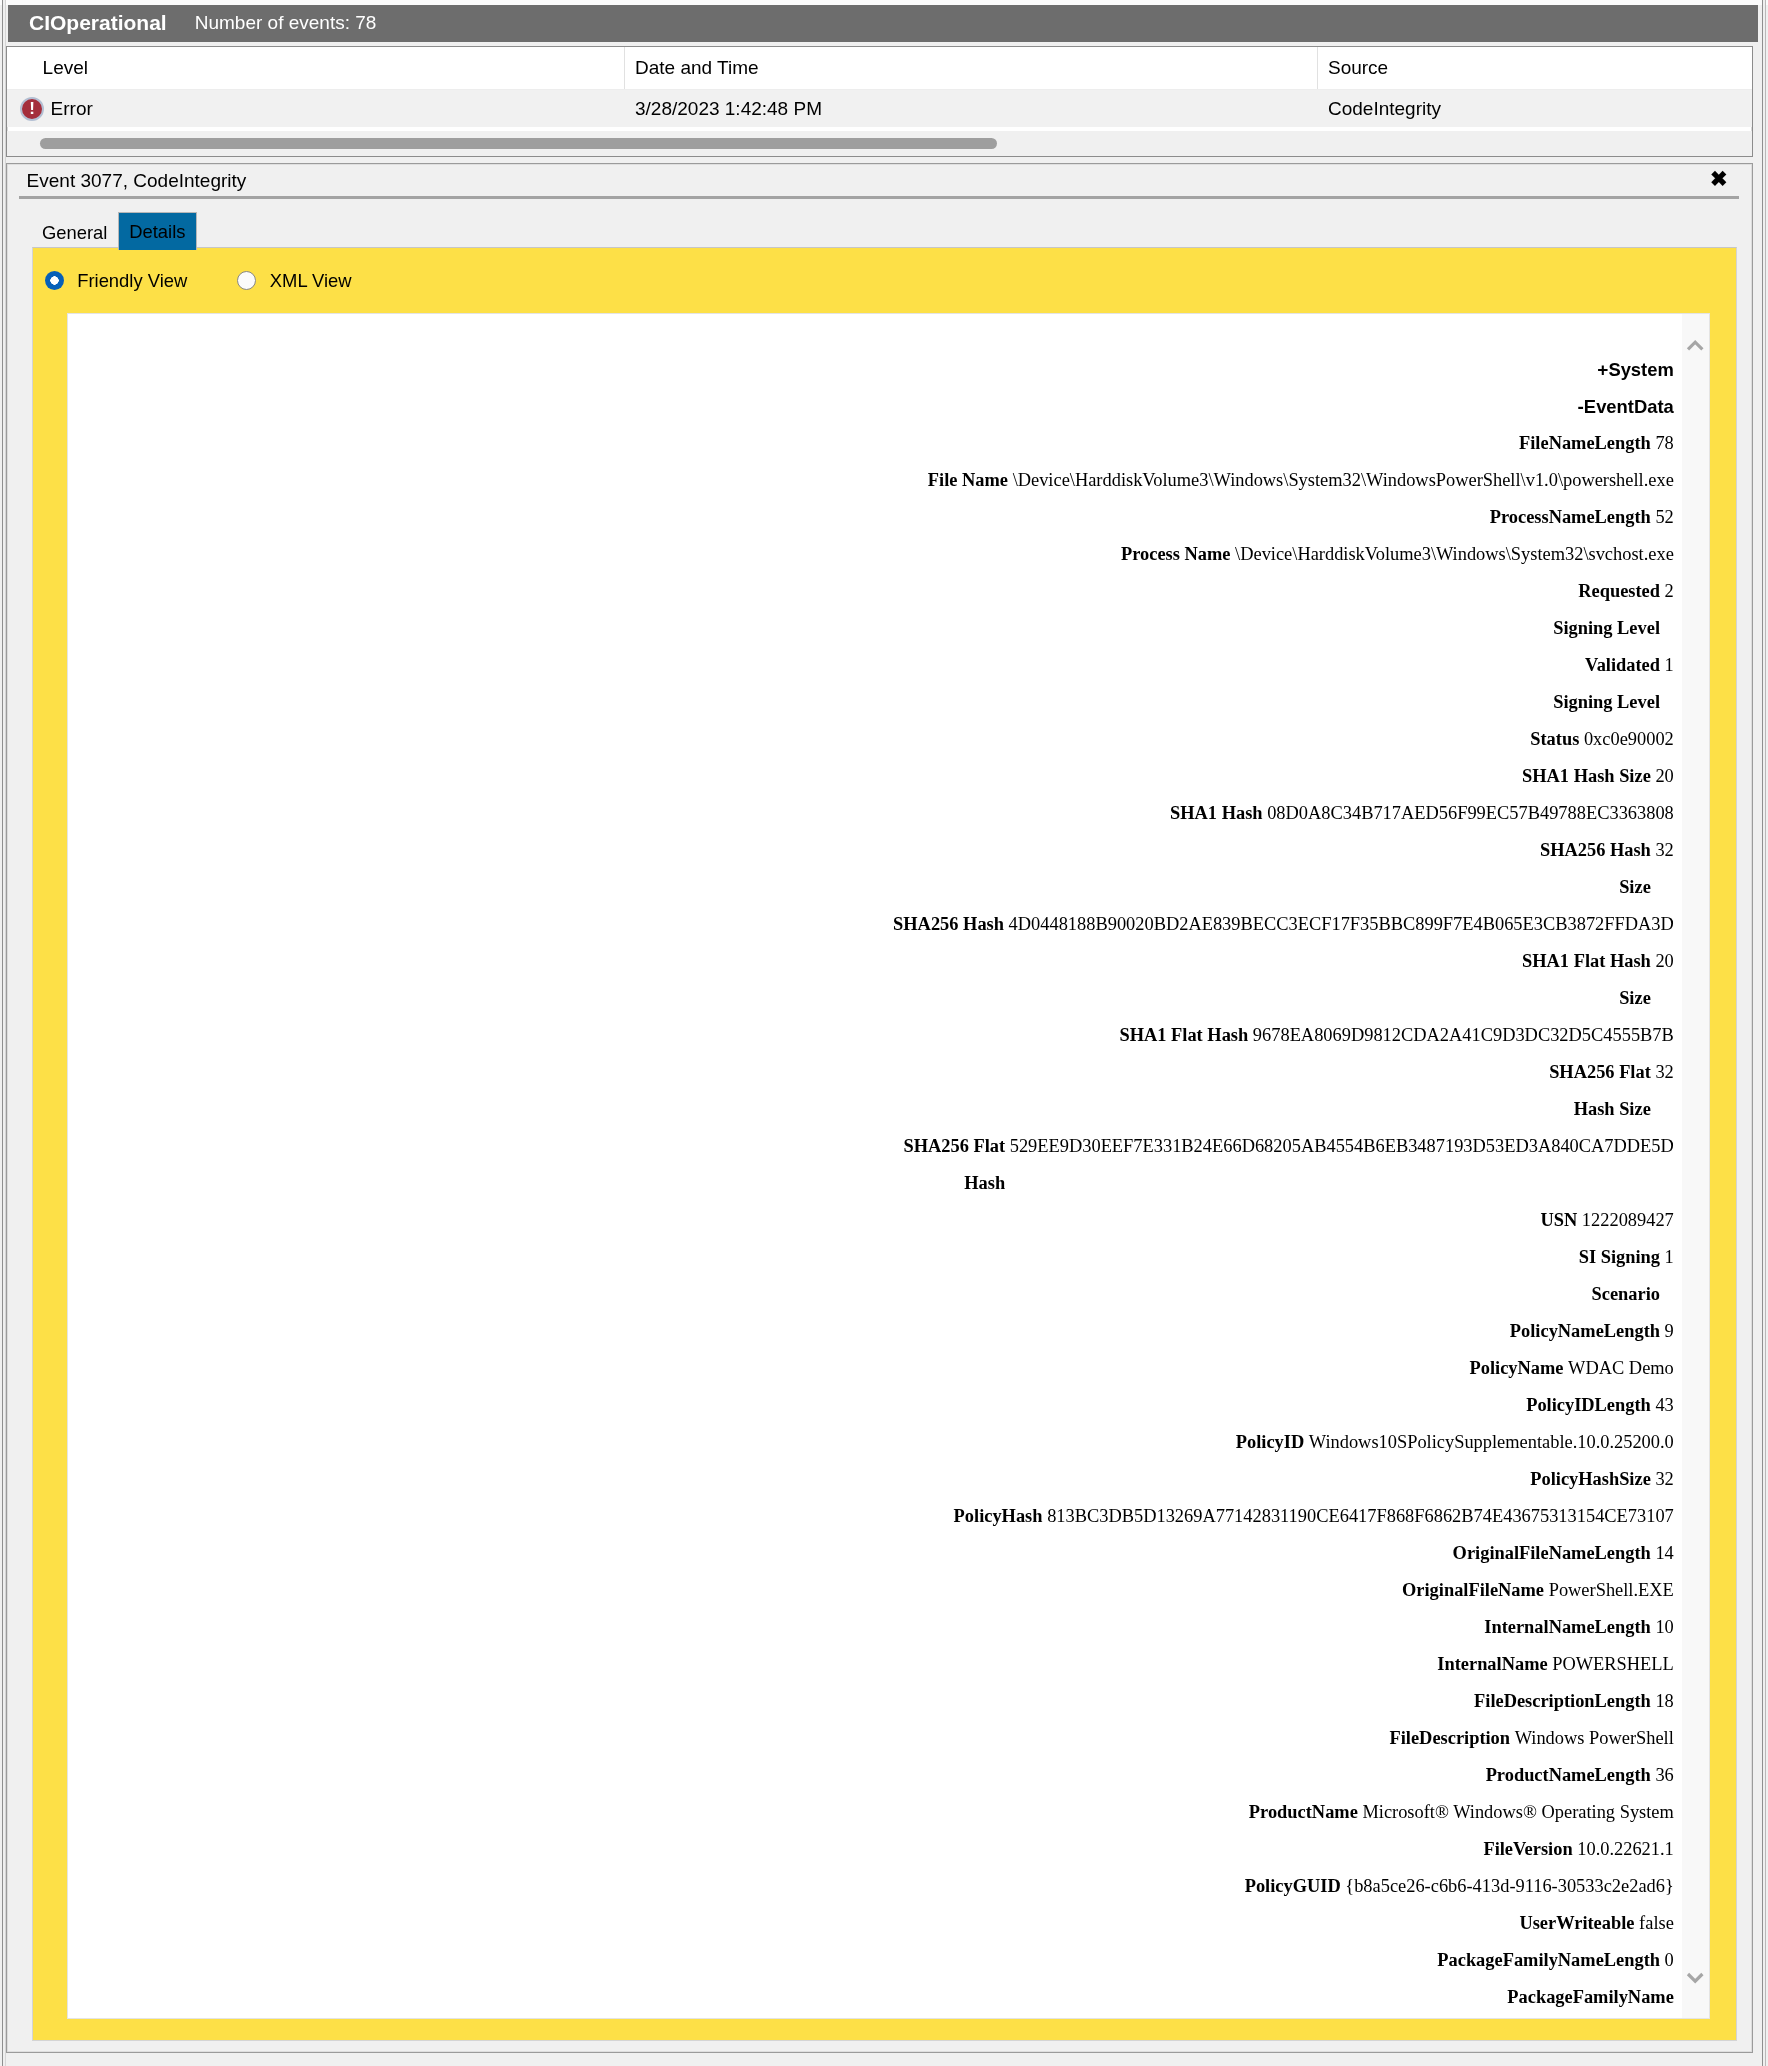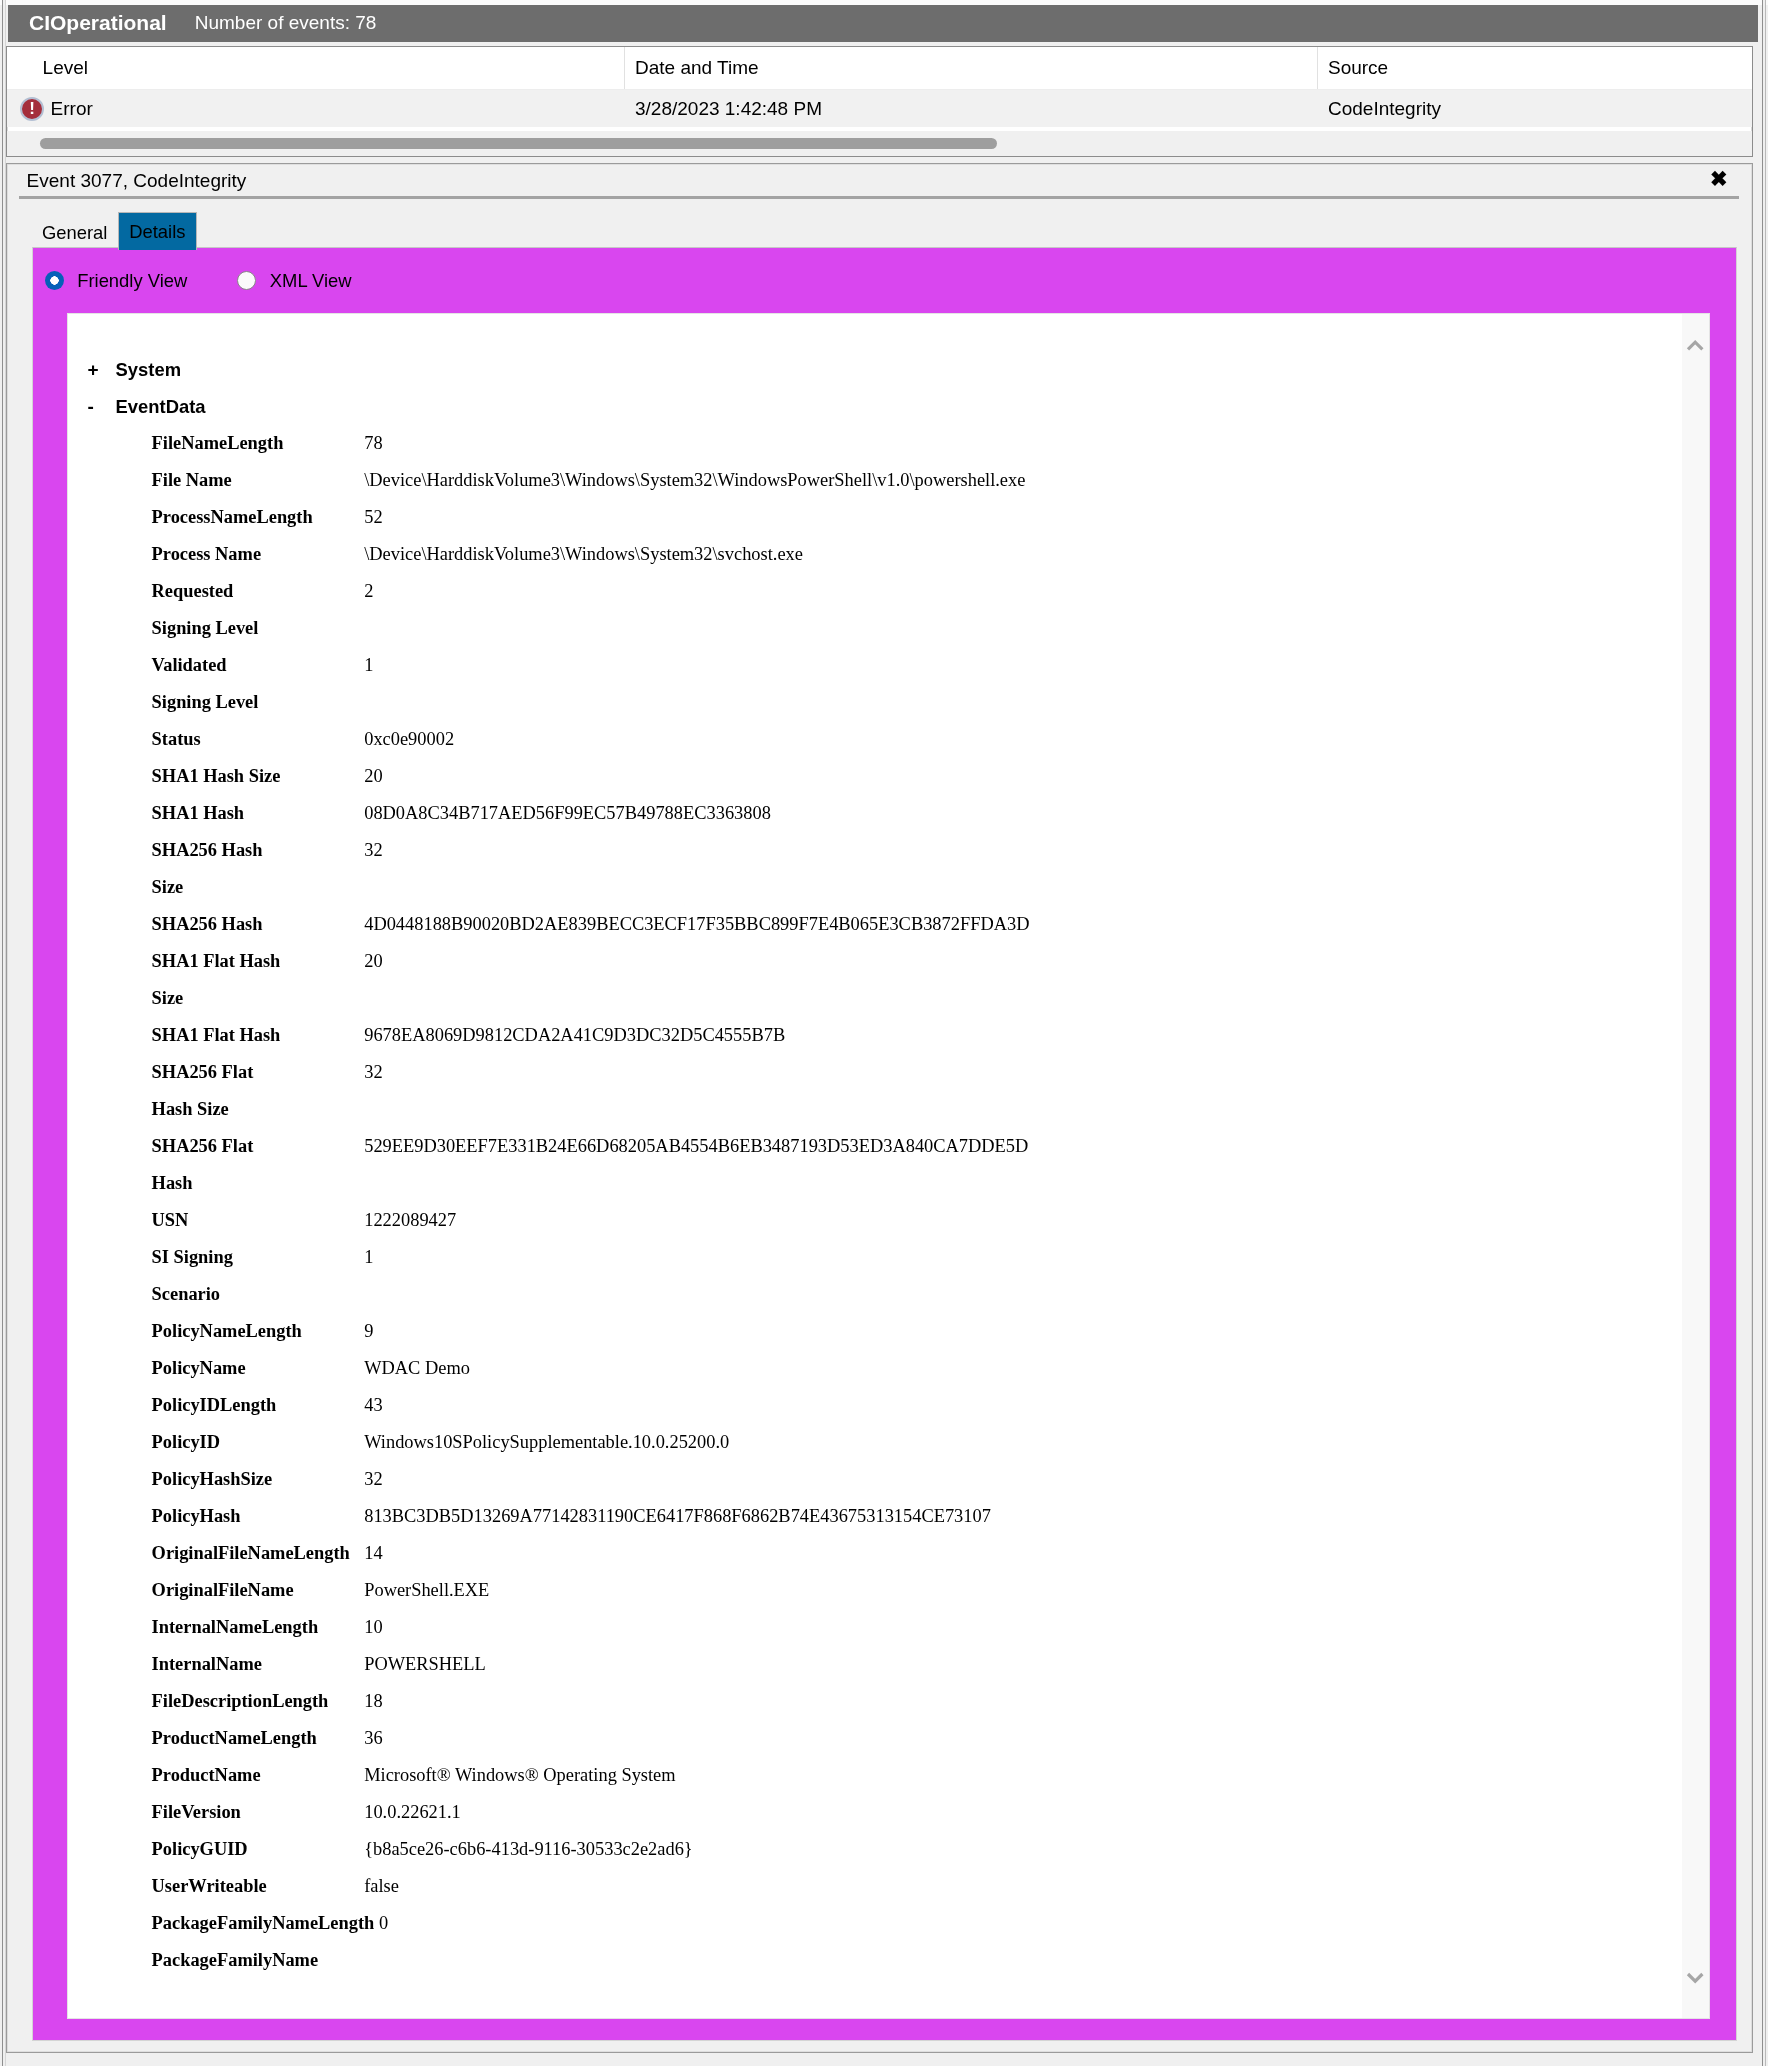--- a/index.html
+++ b/index.html
@@ -63,21 +63,21 @@
 
   .tabs{position:absolute;left:25px;top:44px;display:flex;align-items:flex-end;height:40px;}
   .tab{font-size:18.4px;padding:0 10.4px;white-space:nowrap;}
   .tab-general{height:31px;line-height:31px;color:#000;}
   .tab-details{
     height:38px;line-height:37px;background:#0369a1;
     border:0.8px solid #b7b7b7;border-bottom:none;margin-bottom:-1.6px;position:relative;z-index:2;
   }
   .tab-box{
     position:absolute;left:25px;right:14.4px;top:83px;bottom:11.2px;
-    background:#d946ef;border:0.8px solid #d4d4d4;border-top-color:#c6c6c6;
+    background:#fde047;border:0.8px solid #d4d4d4;border-top-color:#c6c6c6;text-align:right;
   }
   .vopts{position:absolute;left:12px;top:21.6px;display:flex;align-items:center;}
   .vopt{display:flex;align-items:center;margin-right:50px;}
   .radio{width:19px;height:19px;border-radius:50%;flex:0 0 auto;}
   .radio-on{background:radial-gradient(circle at center,#fff 0 4px,var(--accent) 4.4px 100%);}
   .radio-off{border:1.6px solid #878787;background:#fbfbfb;}
   .vlabel{font-size:18.4px;margin-left:13.6px;}
 
   .content-box{
     position:absolute;left:34px;right:26.4px;top:65px;bottom:21px;
@@ -183,20 +183,21 @@
           <div class="frow"><span class="flabel">PolicyName</span> <span class="fvalue">WDAC Demo</span></div>
           <div class="frow"><span class="flabel">PolicyIDLength</span> <span class="fvalue">43</span></div>
           <div class="frow"><span class="flabel">PolicyID</span> <span class="fvalue">Windows10SPolicySupplementable.10.0.25200.0</span></div>
           <div class="frow"><span class="flabel">PolicyHashSize</span> <span class="fvalue">32</span></div>
           <div class="frow"><span class="flabel">PolicyHash</span> <span class="fvalue">813BC3DB5D13269A77142831190CE6417F868F6862B74E43675313154CE73107</span></div>
           <div class="frow"><span class="flabel">OriginalFileNameLength</span> <span class="fvalue">14</span></div>
           <div class="frow"><span class="flabel">OriginalFileName</span> <span class="fvalue">PowerShell.EXE</span></div>
           <div class="frow"><span class="flabel">InternalNameLength</span> <span class="fvalue">10</span></div>
           <div class="frow"><span class="flabel">InternalName</span> <span class="fvalue">POWERSHELL</span></div>
           <div class="frow"><span class="flabel">FileDescriptionLength</span> <span class="fvalue">18</span></div>
+          <div class="frow"><span class="flabel">FileDescription</span> <span class="fvalue">Windows PowerShell</span></div>
           <div class="frow"><span class="flabel">ProductNameLength</span> <span class="fvalue">36</span></div>
           <div class="frow"><span class="flabel">ProductName</span> <span class="fvalue">Microsoft® Windows® Operating System</span></div>
           <div class="frow"><span class="flabel">FileVersion</span> <span class="fvalue">10.0.22621.1</span></div>
           <div class="frow"><span class="flabel">PolicyGUID</span> <span class="fvalue">{b8a5ce26-c6b6-413d-9116-30533c2e2ad6}</span></div>
           <div class="frow"><span class="flabel">UserWriteable</span> <span class="fvalue">false</span></div>
           <div class="frow"><span class="flabel">PackageFamilyNameLength</span> <span class="fvalue">0</span></div>
           <div class="frow"><span class="flabel">PackageFamilyName</span> <span class="fvalue"></span></div>
         </div>
       <div class="vscroll">
         <svg class="varrow up" viewBox="0 0 28 28">

